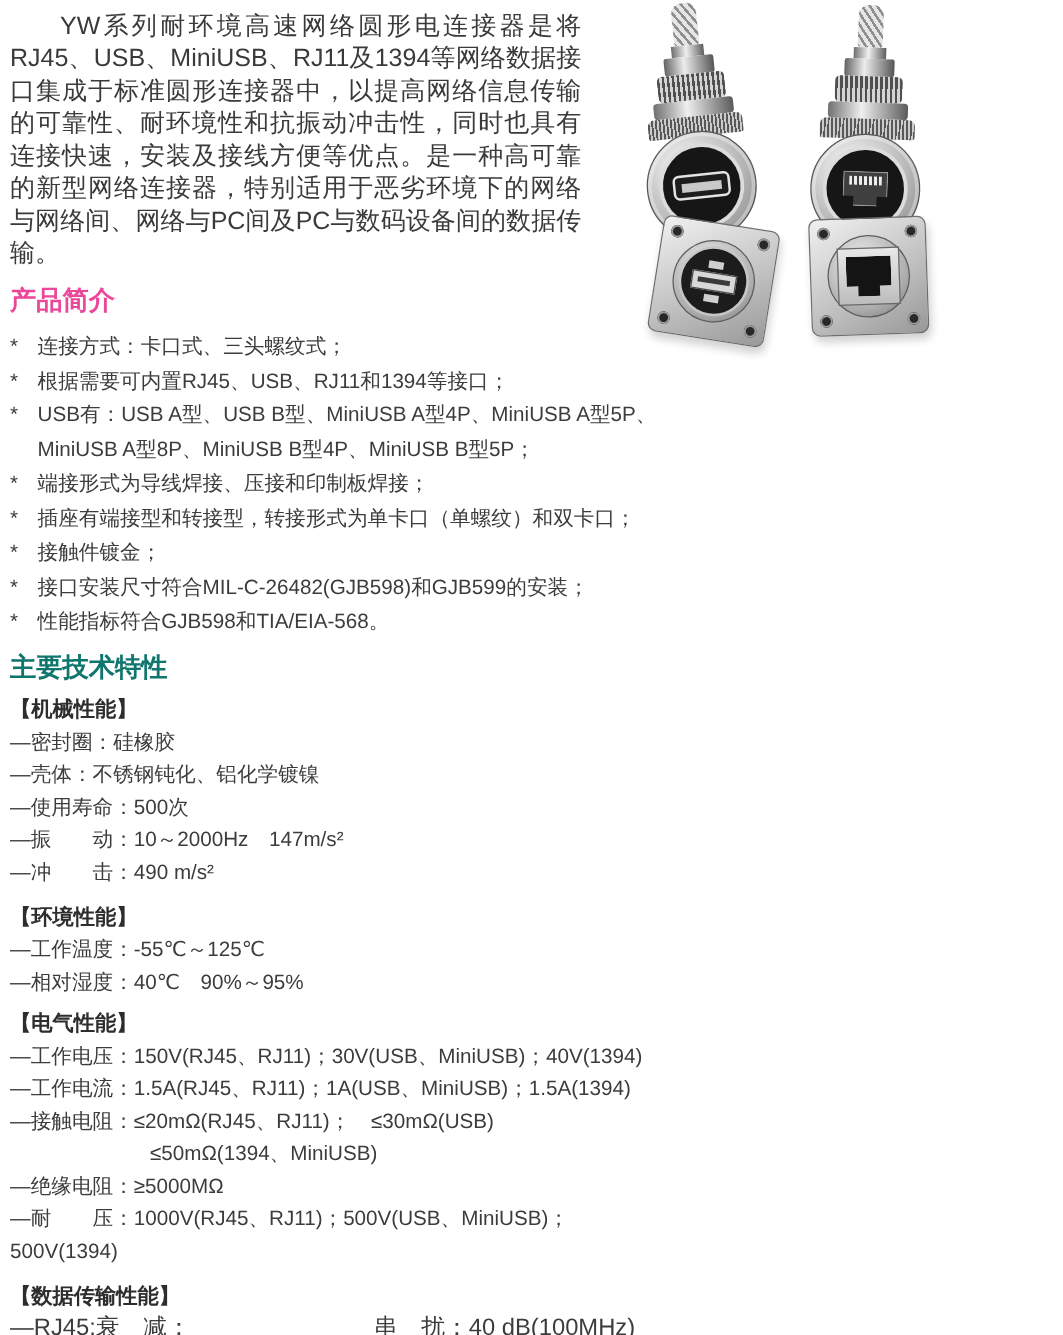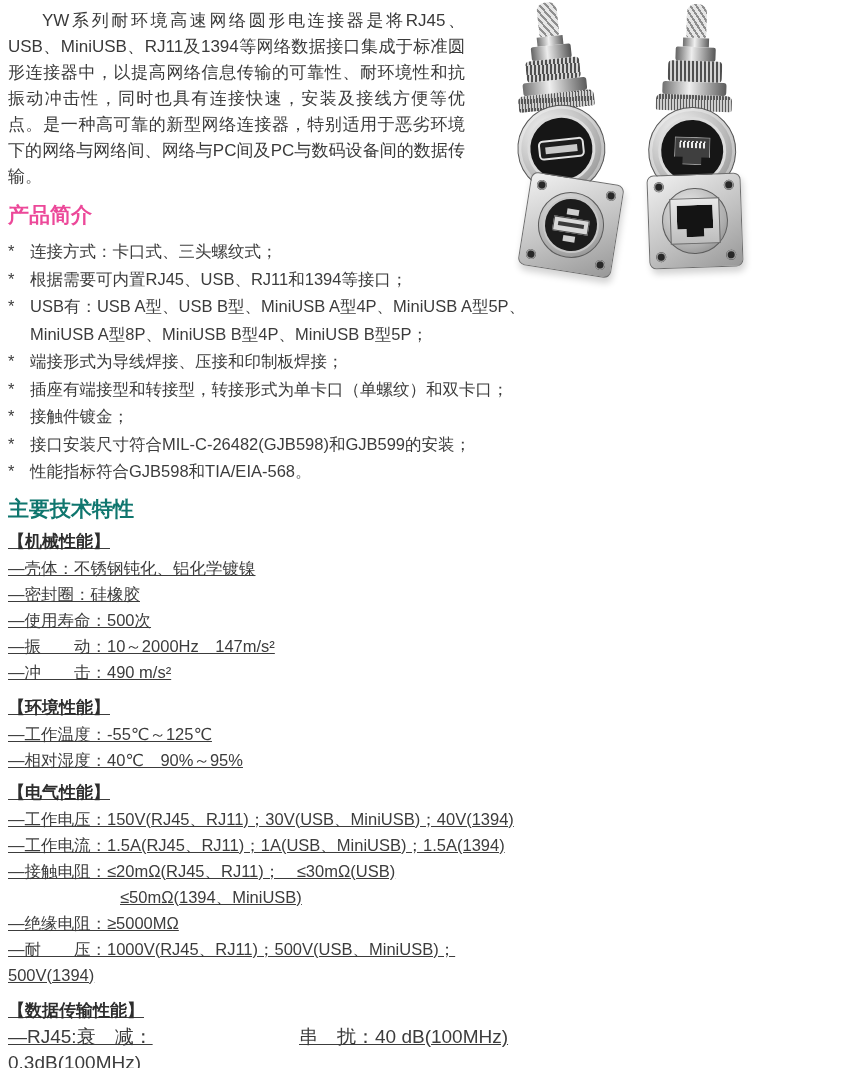--- a/index.html
+++ b/index.html
@@ -4,31 +4,31 @@
 <style>
   html,body { margin:0; padding:0; background:#ffffff; }
   .page {
     position:relative; width:850px; height:1068px; background:#ffffff;
     font-family:"Liberation Sans","DejaVu Sans",sans-serif;
     color:#3c3c3c; overflow:hidden;
   }
   .content { position:absolute; left:8px; top:8px; width:524px; }
 
   .intro {
-    width:457px; font-size:17px; line-height:26px;
+    width:457px; font-size:20px; line-height:26px;
     text-align:justify; text-indent:2em; color:#3a3a3a; white-space:pre-wrap;
   }
   .h1 { margin-top:12px; font-size:21px; font-weight:bold; color:#ec4899; line-height:26px; }
   .bullets { margin-top:10px; }
   .brow { display:flex; font-size:16.5px; line-height:27.5px; }
   .bmark { width:22px; flex:none; }
   .btext { white-space:pre-wrap; }
 
   .h2 { margin-top:10px; font-size:21px; font-weight:bold; color:#0f766e; line-height:26px; }
-  .tsec { margin-top:7px;text-decoration:underline; }
+  .tsec { margin-top:7px; }
   .tsec.gap { margin-top:10px; }
   .ttitle { font-size:17px; font-weight:bold; color:#2d2d2d; line-height:26px; }
   .tline { font-size:16.5px; line-height:26px; white-space:pre-wrap; }
   .tline.cont { padding-left:112px; }
   .trow { display:flex; font-size:19px; line-height:26px; }
   .trow .tl { width:272px; flex:none; white-space:pre-wrap; }
   .trow.r2 .tl { padding-left:60px; width:212px; }
   .trow .tr { white-space:pre-wrap;margin-left:19px; }
 
   
@@ -133,22 +133,22 @@
       <div class="brow">
         <span class="bmark">*</span>
         <span class="btext">性能指标符合GJB598和TIA/EIA-568。</span>
       </div>
     </div>
 
     <div class="h2">主要技术特性</div>
 
     <div class="tsec">
       <div class="ttitle">【机械性能】</div>
+      <div class="tline">—密封圈：硅橡胶</div>
       <div class="tline">—壳体：不锈钢钝化、铝化学镀镍</div>
-      <div class="tline">—密封圈：硅橡胶</div>
       <div class="tline">—使用寿命：500次</div>
       <div class="tline">—振　　动：10～2000Hz　147m/s²</div>
       <div class="tline">—冲　　击：490 m/s²</div>
     </div>
 
     <div class="tsec gap">
       <div class="ttitle">【环境性能】</div>
       <div class="tline">—工作温度：-55℃～125℃</div>
       <div class="tline">—相对湿度：40℃　90%～95%</div>
     </div>

